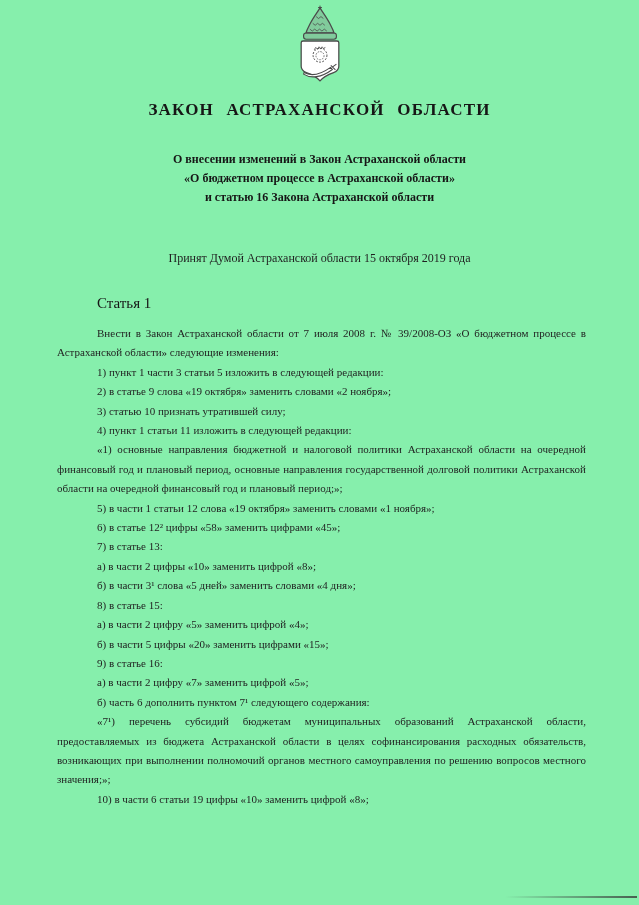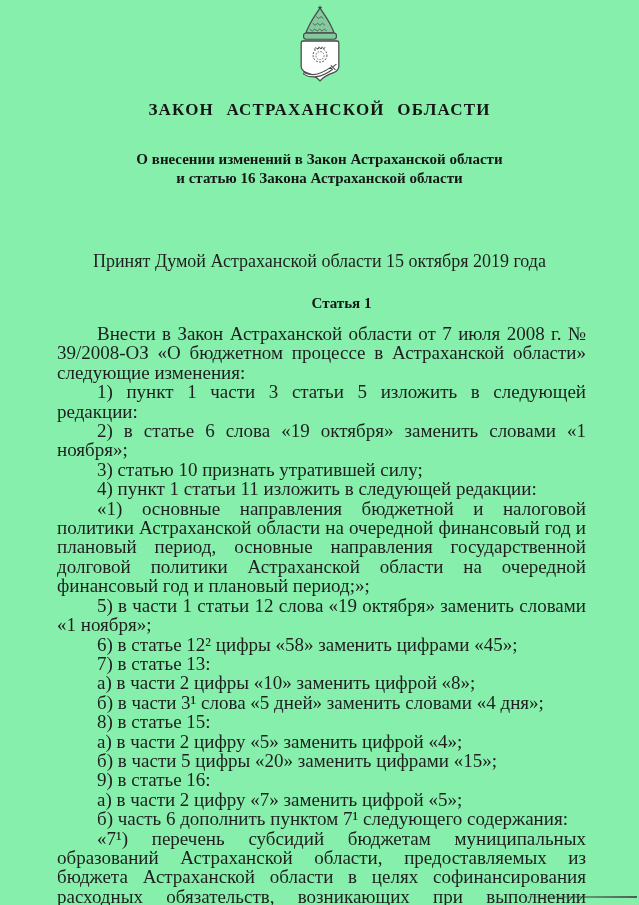--- a/index.html
+++ b/index.html
@@ -31,52 +31,51 @@
     letter-spacing: 1.2px;
     word-spacing: 7px;
     color: #161616;
   }
   .law-subtitle {
     position: absolute;
     top: 150px;
     left: 0;
     width: 100%;
     text-align: center;
-    font-size: 15px;
+    font-size: 12px;
     font-weight: bold;
     line-height: 19px;
     color: #161616;
   }
   .adoption-line {
     position: absolute;
     top: 251px;
     left: 0;
     width: 100%;
     text-align: center;
-    font-size: 18px;
+    font-size: 12px;
     color: #1f1f1f;
   }
   .content {
     position: absolute;
     top: 294px;
     left: 57px;
     right: 53px;
   }
   .article-heading {
     font-size: 15px;
-    font-weight: bold;
+    font-weight: normal;
     text-indent: 40px;
     line-height: 19px;
     margin: 0 0 11px 0;
     color: #161616;
-    text-align: center;
   }
   .para {
     margin: 0;
-    font-size: 19px;
+    font-size: 11px;
     line-height: 19.4px;
     text-align: justify;
     text-indent: 40px;
     color: #1f1f1f;
   }
   .scan-artifact-line {
     position: absolute;
     top: 896px;
     left: 505px;
     width: 132px;
@@ -107,31 +106,32 @@
 
       <path d="M13.5 70 c6.5 3.6 16.5 2.4 27.5 -5.4 l1.8 2.2 c-11.5 8.6 -22.5 9.6 -29.8 4.8 z" fill="#ffffff" stroke="#4a4a4a" stroke-width="1.1"></path>
       <path d="M42.8 64.4 l4.2 -3.2 M41.2 62.6 l4.8 4.6" fill="none" stroke="#4a4a4a" stroke-width="1.1"></path>
     </svg>
   </div>
 
   <div class="law-title">ЗАКОН АСТРАХАНСКОЙ ОБЛАСТИ</div>
 
   <div class="law-subtitle">
     <div>О внесении изменений в Закон Астраханской области</div>
+    <div>«О бюджетном процессе в Астраханской области»</div>
     <div>и статью 16 Закона Астраханской области</div>
   </div>
 
   <div class="adoption-line">Принят Думой Астраханской области 15 октября 2019 года</div>
 
   <div class="content">
     <p class="article-heading">Статья 1</p>
     <div>
         <p class="para">Внести в Закон Астраханской области от 7 июля 2008 г. № 39/2008-ОЗ «О бюджетном процессе в Астраханской области» следующие изменения:</p>
         <p class="para">1) пункт 1 части 3 статьи 5 изложить в следующей редакции:</p>
-        <p class="para">2) в статье 6 слова «19 октября» заменить словами «1 ноября»;</p>
+        <p class="para">2) в статье 9 слова «19 октября» заменить словами «2 ноября»;</p>
         <p class="para">3) статью 10 признать утратившей силу;</p>
         <p class="para">4) пункт 1 статьи 11 изложить в следующей редакции:</p>
         <p class="para">«1) основные направления бюджетной и налоговой политики Астраханской области на очередной финансовый год и плановый период, основные направления государственной долговой политики Астраханской области на очередной финансо­вый год и плановый период;»;</p>
         <p class="para">5) в части 1 статьи 12 слова «19 октября» заменить словами «1 ноября»;</p>
         <p class="para">6) в статье 12² цифры «58» заменить цифрами «45»;</p>
         <p class="para">7) в статье 13:</p>
         <p class="para">а) в части 2 цифры «10» заменить цифрой «8»;</p>
         <p class="para">б) в части 3¹ слова «5 дней» заменить словами «4 дня»;</p>
         <p class="para">8) в статье 15:</p>
         <p class="para">а) в части 2 цифру «5» заменить цифрой «4»;</p>

